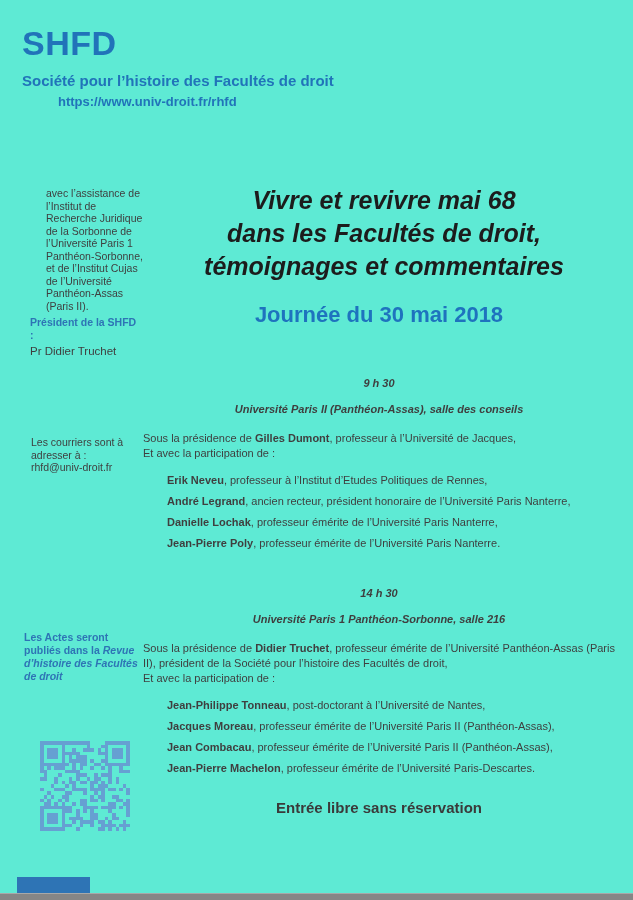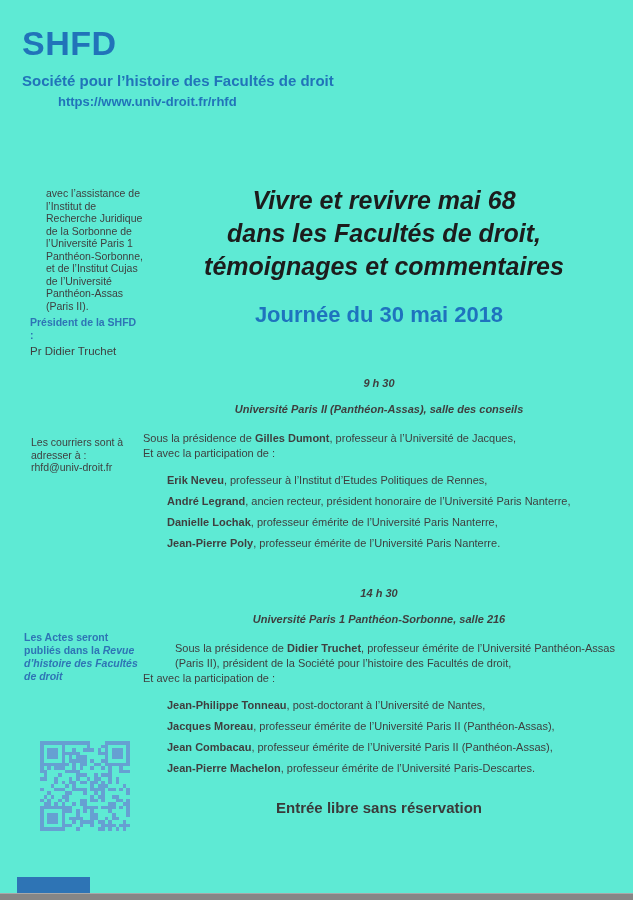--- a/index.html
+++ b/index.html
@@ -29,21 +29,21 @@
   .title{position:absolute;left:132px;top:168px;width:472px;margin:16px;text-align:center;
          font-size:25px;line-height:33px;font-weight:700;font-style:italic;color:#1c1c1c;}
   .date-heading{position:absolute;left:143px;top:301px;width:472px;margin:0;text-align:center;
          font-size:22px;line-height:28px;font-weight:700;color:#1E73BE;}
   .session{position:absolute;left:143px;width:472px;font-size:11px;color:#3f3f3f;}
   .session-1{top:377px;}
   .session-2{top:587px;}
   .time{text-align:center;font-weight:700;font-style:italic;font-size:11px;line-height:13px;margin-bottom:13px;}
   .venue{text-align:center;font-weight:700;font-style:italic;font-size:11px;line-height:13px;margin-bottom:15px;}
   .chair{margin:0;line-height:15px;}
-  .session-2 .chair{text-align:justify;margin-left:32px;}
+  .session-2 .chair{text-align:justify;}
   .plabel{margin:0;line-height:15px;}
   .participants{list-style:none;margin:12px 0 0 0;padding:0 0 0 24px;}
   .participants li{line-height:14px;margin-bottom:7px;}
   .bold-name{font-weight:700;}
   .entry-note{position:absolute;left:143px;top:799px;width:472px;margin:0;text-align:center;
          font-size:15px;font-weight:700;color:#3a3a3a;}
 </style>
 </head>
 <body>
 

